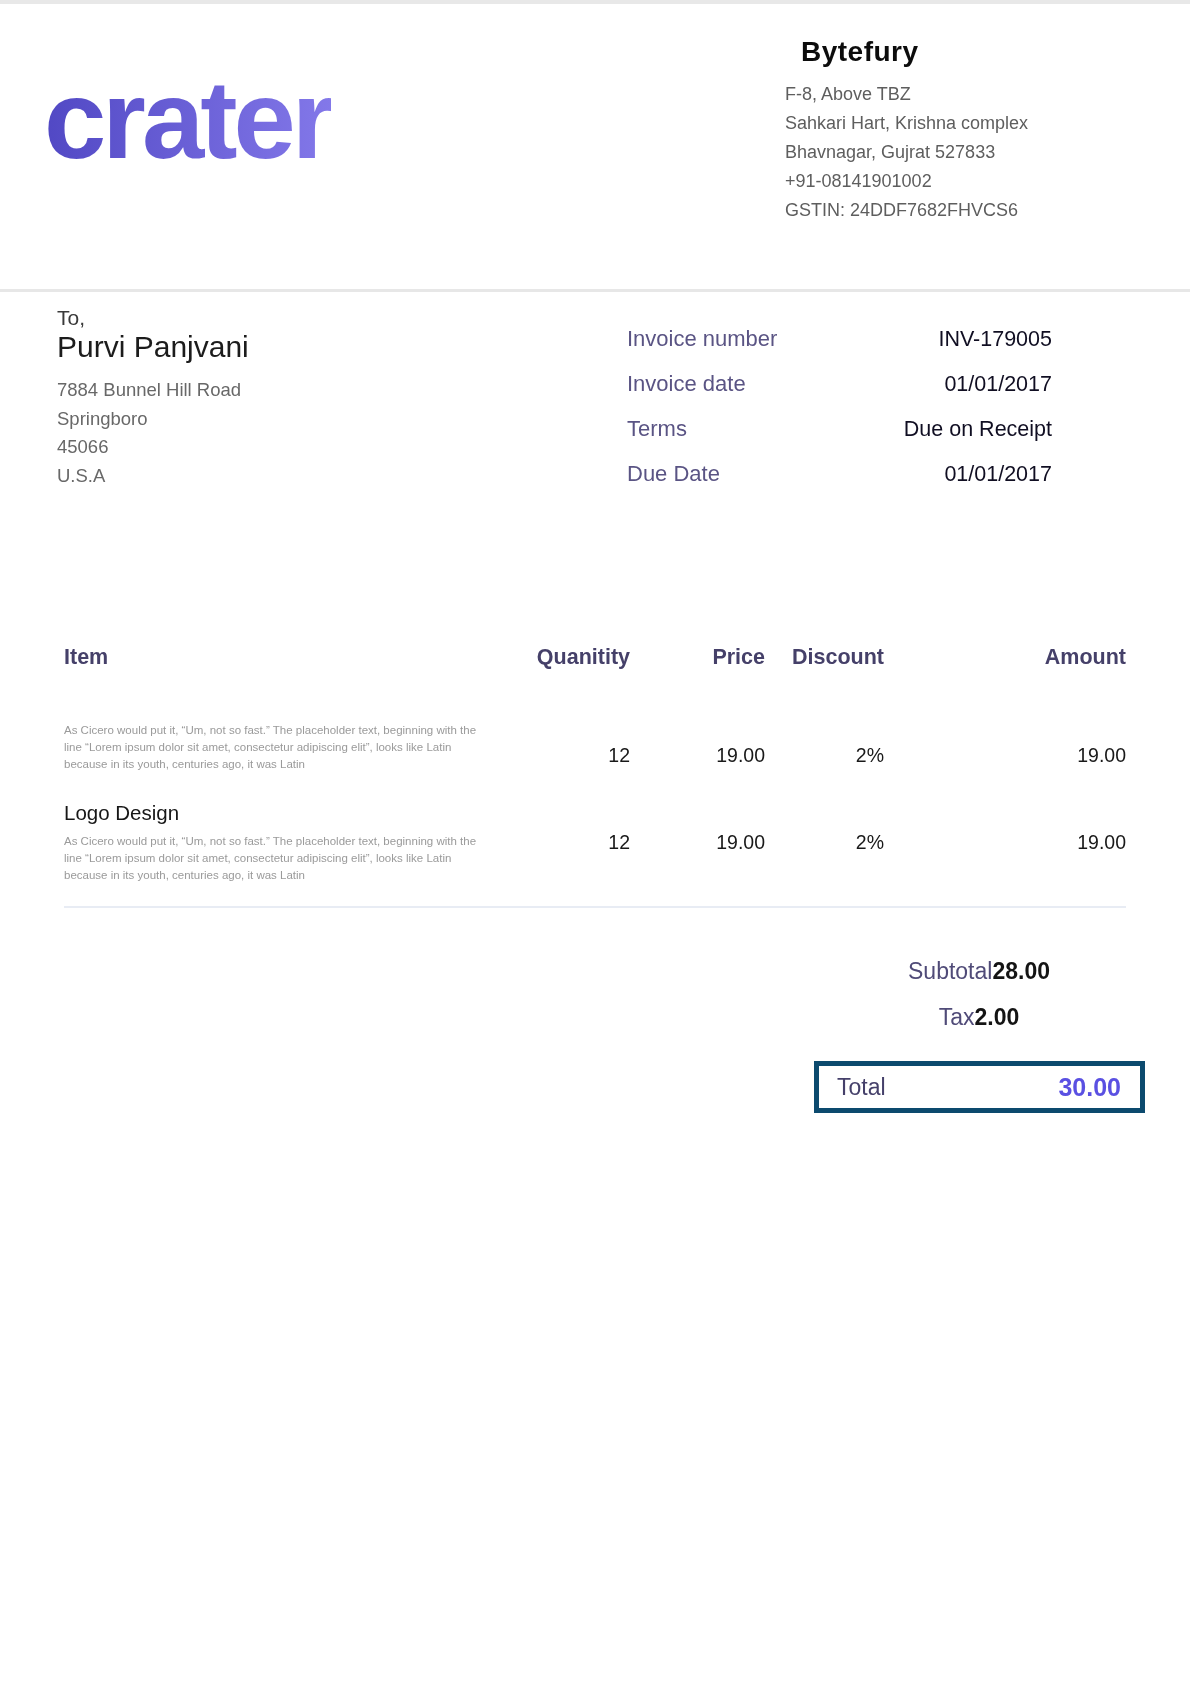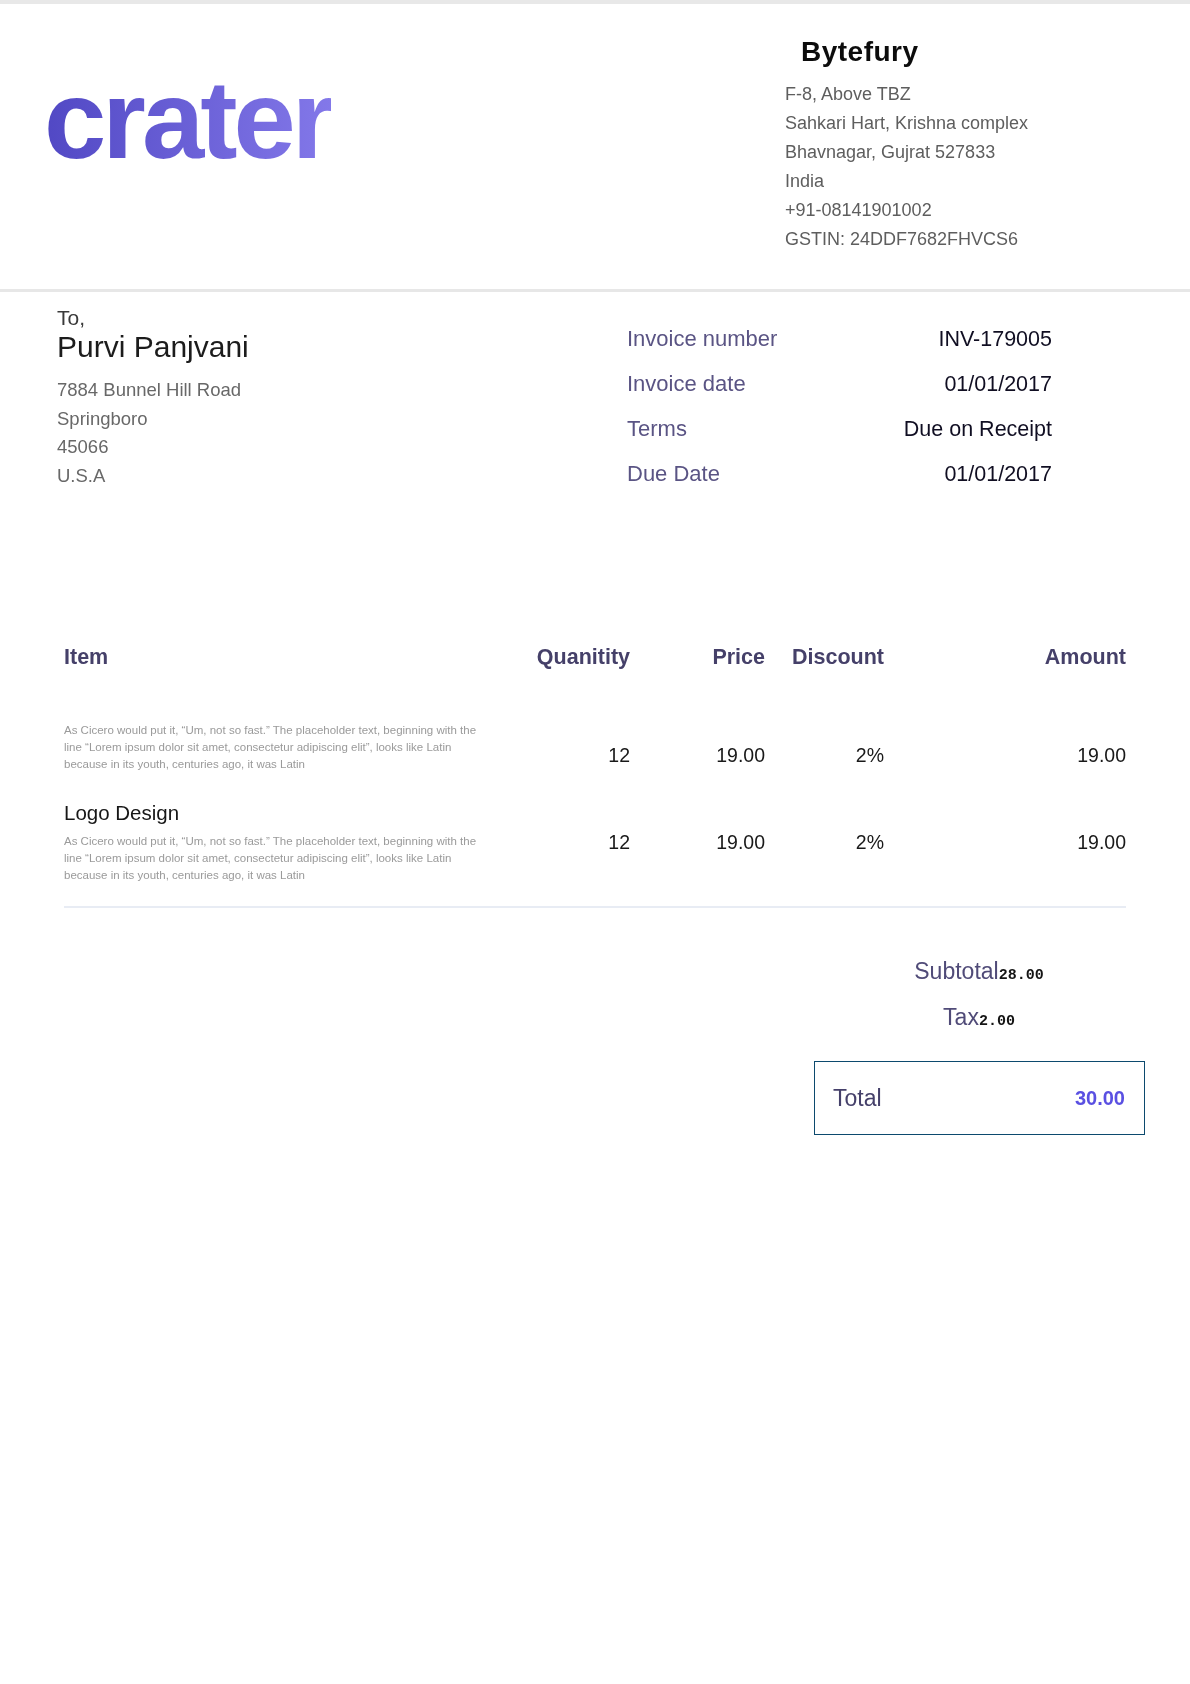--- a/index.html
+++ b/index.html
@@ -47,43 +47,42 @@
   .trow.second { margin-top:28px; }
   .item-name { font-size:20.5px; color:#171717; }
   .item-desc { margin-top:8px; font-size:11.5px; color:#9a9a9a; line-height:17px; max-width:420px; }
   .cell-num { font-size:19.5px; color:#191919; padding-top:30px; }
   .table-divider { margin-top:22px; height:2px; background:#e8ecf4; }
 
   
   .totals { position:absolute; left:832px; top:958px; width:294px; }
   .t-row { display:flex; justify-content:center; align-items:baseline; margin-bottom:19px; }
   .t-label { font-size:23px; color:#504b78; }
-  .t-value { font-size:15px; font-weight:bold; color:#141414;font-family:Liberation Mono, monospace; }
+  .t-value { font-size:23px; font-weight:bold; color:#141414; }
   .total-box {
     display:flex; justify-content:space-between; align-items:center;
-    margin:30px -19px 0 -18px; height:74px; padding:0 19px 0 18px;
-    border:1px solid #0c4a6e; background:#ffffff; box-sizing:border-box;
+    margin:30px -19px 0 -18px; height:52px; padding:0 19px 0 18px;
+    border:5px solid #0c4a6e; background:#ffffff; box-sizing:border-box;
   }
   .total-label { font-size:23px; color:#45406a; }
-  .total-value { font-size:20px; font-weight:bold; color:#5a50e2; }
+  .total-value { font-size:25px; font-weight:bold; color:#5a50e2; }
 </style>
 </head>
 <body>
 
 <div class="page">
   <div class="top-strip"></div>
 
   <div class="header">
     <div class="logo">crater</div>
     <div class="company">
       <div class="company-name">Bytefury</div>
       <div class="company-line">F-8, Above TBZ</div>
       <div class="company-line">Sahkari Hart, Krishna complex</div>
       <div class="company-line">Bhavnagar, Gujrat 527833</div>
-      <div class="company-line">India</div>
       <div class="company-line">+91-08141901002</div>
       <div class="company-line">GSTIN: 24DDF7682FHVCS6</div>
     </div>
   </div>
 
   <div class="bill-to">
     <div class="to-label">To,</div>
     <div class="bill-name">Purvi Panjvani</div>
     <div class="bill-address">
       <div class="bill-line">7884 Bunnel Hill Road</div>

